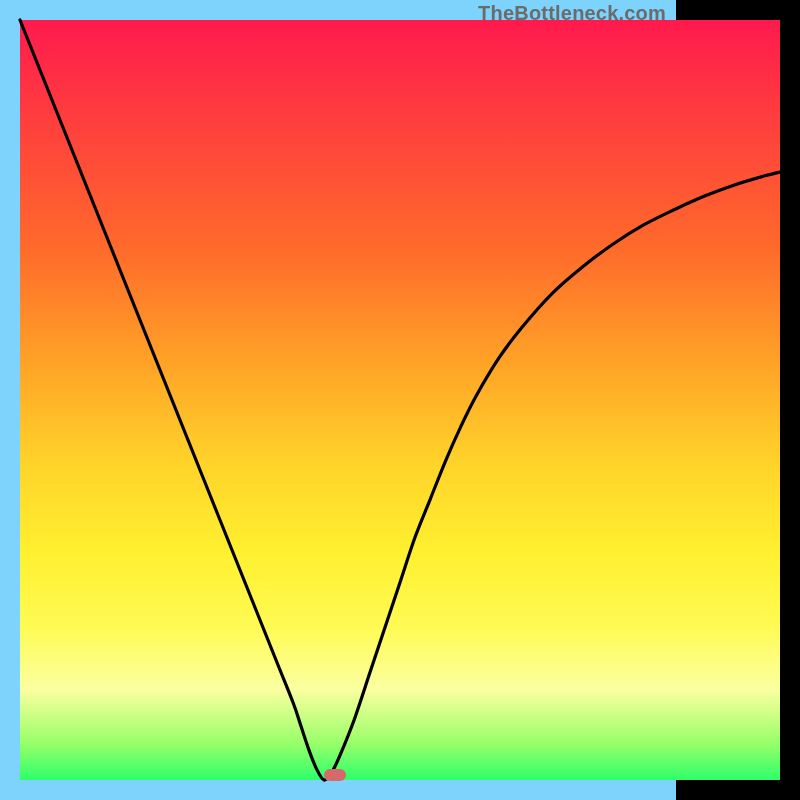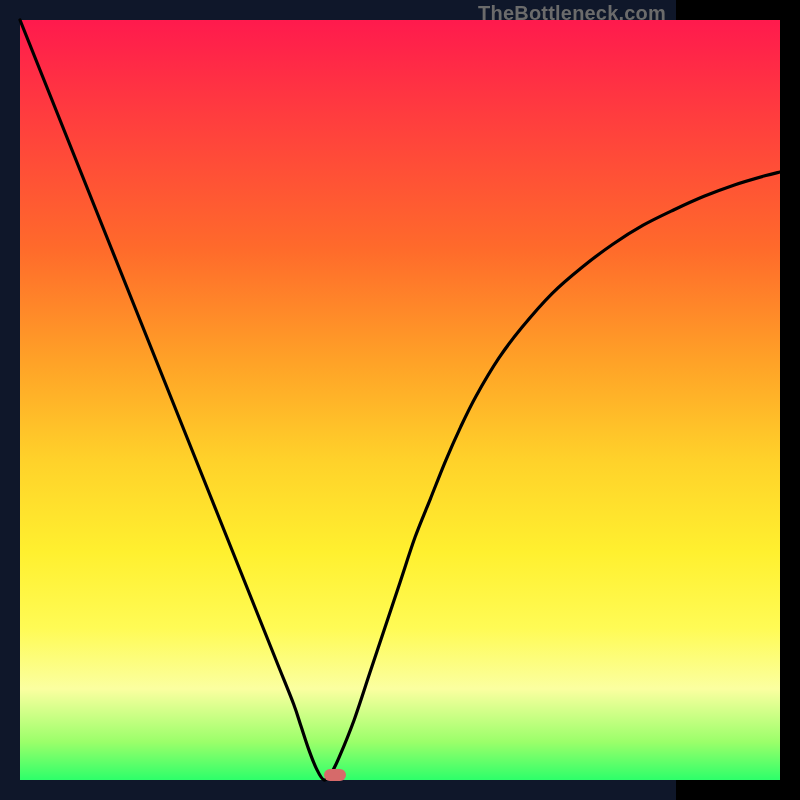--- a/index.html
+++ b/index.html
@@ -9,21 +9,21 @@
     height: 800px;
     background: #000;
     overflow: hidden;
   }
   .frame {
     position: absolute;
     left: 0;
     top: 0;
     width: 676px;
     height: 800px;
-    background: #0f172a;
+    background: #7dd3fc;
   }
   .plot {
     position: absolute;
     left: 20px;
     top: 20px;
     width: 760px;
     height: 760px;
     
     background: linear-gradient(to bottom,
       #ff1a4d 0%,

